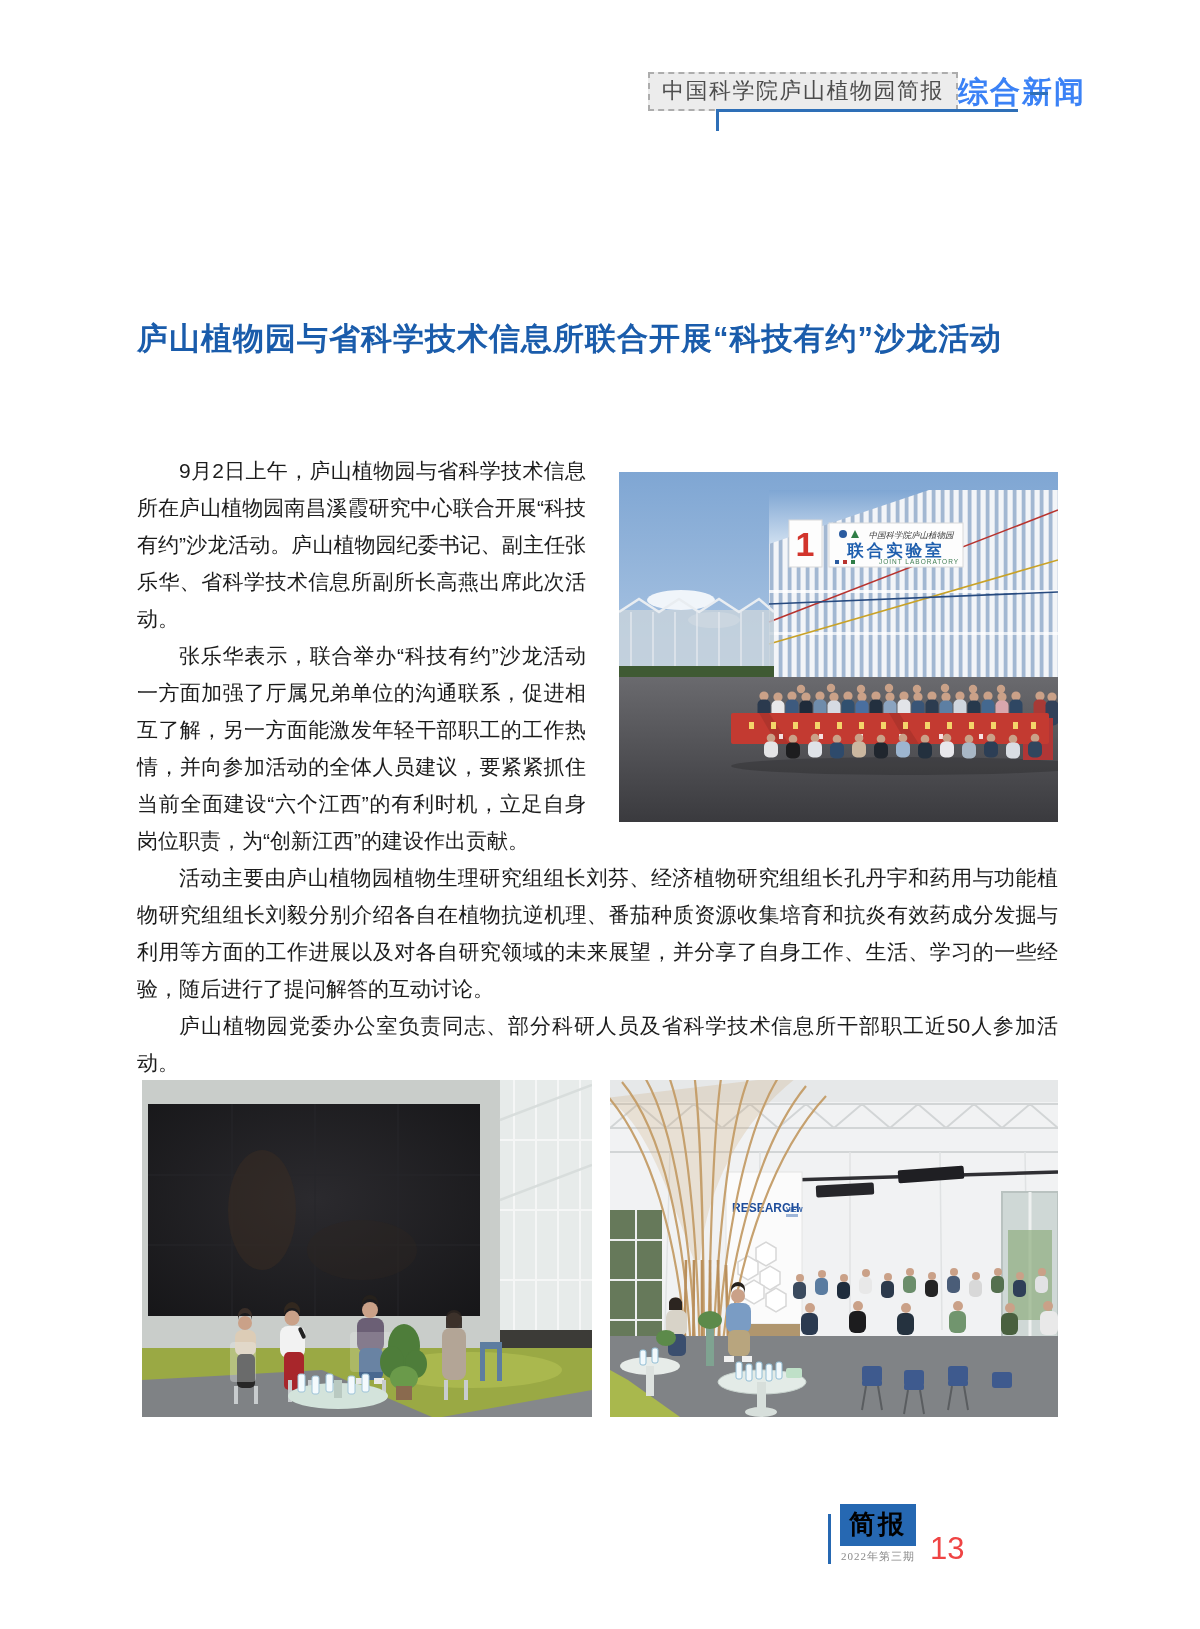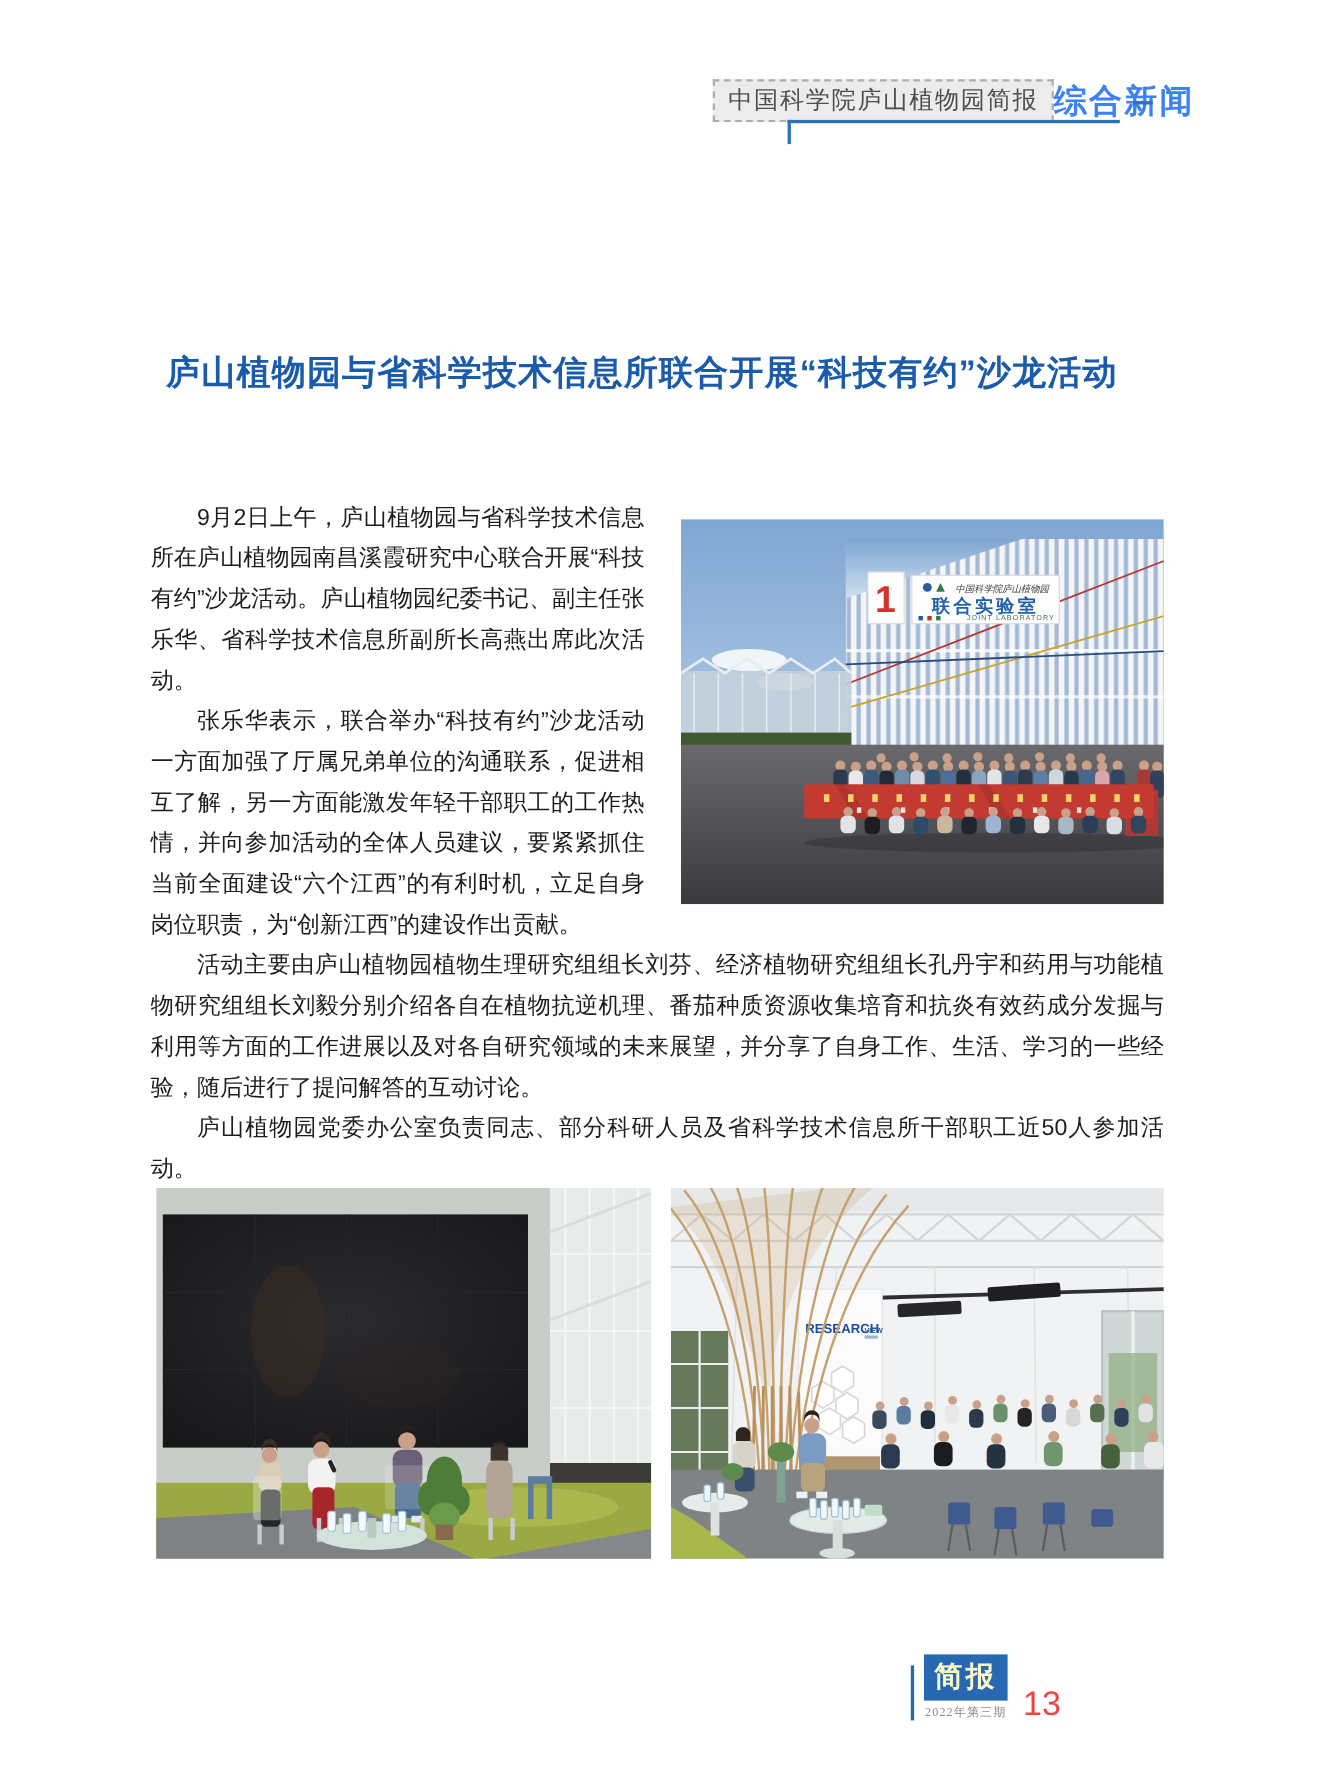--- a/index.html
+++ b/index.html
@@ -17,39 +17,39 @@
   .section-title{
     color:#3b82f6;font-size:30px;font-weight:bold;
     letter-spacing:2px;white-space:nowrap;
   }
   .hdr-underline{position:absolute;top:109px;left:716px;width:302px;height:3px;background:#2e6fb7;}
   .hdr-stub{position:absolute;top:109px;left:716px;width:3px;height:22px;background:#2e6fb7;}
   .hdr-dash{position:absolute;top:92px;left:1030px;width:18px;height:3px;background:#2e6fb7;}
   
   .article-title{
     position:absolute;left:137px;top:297px;width:921px;padding-right:42px;box-sizing:border-box;
-    text-align:right;font-size:31px;font-weight:bold;color:#1a5cab;letter-spacing:1px;
+    text-align:left;font-size:31px;font-weight:bold;color:#1a5cab;letter-spacing:1px;
   }
   .article-text{
     position:absolute;left:137px;top:452px;width:921px;
     font-size:21px;line-height:37px;text-align:justify;color:#1c1c1c;
   }
   .article-text p{margin:0;text-indent:2em;}
   .photo-main{float:right;width:439px;height:350px;margin:20px 0 36px 33px;display:block;}
   
   .photo-bl{position:absolute;left:142px;top:1080px;width:450px;height:337px;}
   .photo-br{position:absolute;left:610px;top:1080px;width:448px;height:337px;}
   
   .footer{position:absolute;top:1504px;left:818px;display:flex;align-items:flex-end;}
   .f-org{text-align:right;line-height:1.05;}
   .f-org-1{font-size:20px;font-weight:bold;color:#3f3f3f;letter-spacing:3px;}
   .f-org-2{font-size:29px;font-weight:bold;color:#1c60ad;letter-spacing:2px;margin-top:3px;}
   .f-divider{width:3px;height:50px;background:#2668b2;margin:0 9px 0 10px;}
   .f-badgecol{display:flex;flex-direction:column;align-items:center;}
-  .f-badge{background:#2668b2;color:#fef9c3;font-size:26px;font-weight:bold;
+  .f-badge{background:#2668b2;color:#000000;font-size:26px;font-weight:bold;
            padding:3px 9px 4px 9px;letter-spacing:3px;}
   .f-issue{font-size:11px;color:#8a8a8a;margin-top:3px;letter-spacing:1px;white-space:nowrap;font-family:Liberation Serif, serif;}
   .f-page{font-size:31px;color:#ef4444;margin-left:14px;line-height:1;}
   svg{display:block;}
 </style>
 </head>
 <body>
 
 <div class="header">
   <span class="kicker">中国科学院庐山植物园简报</span>

